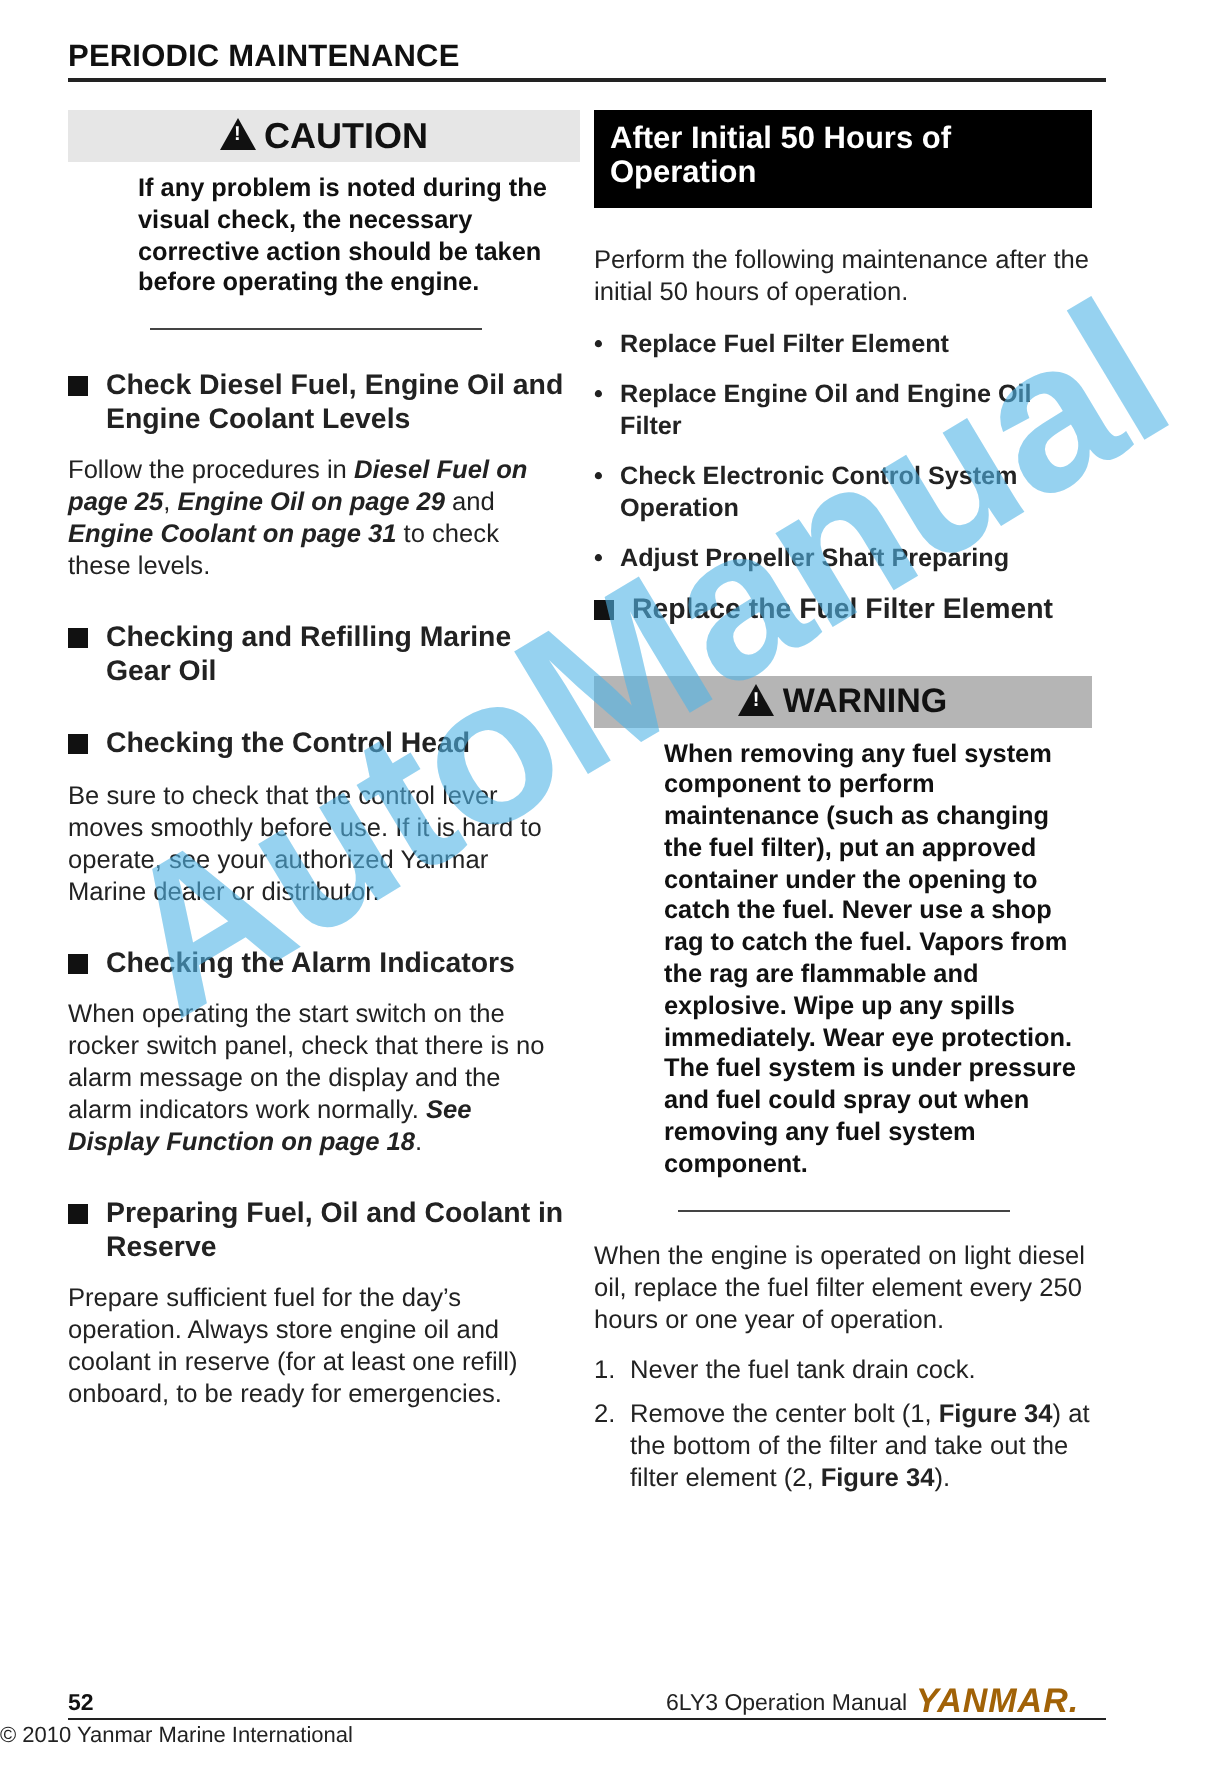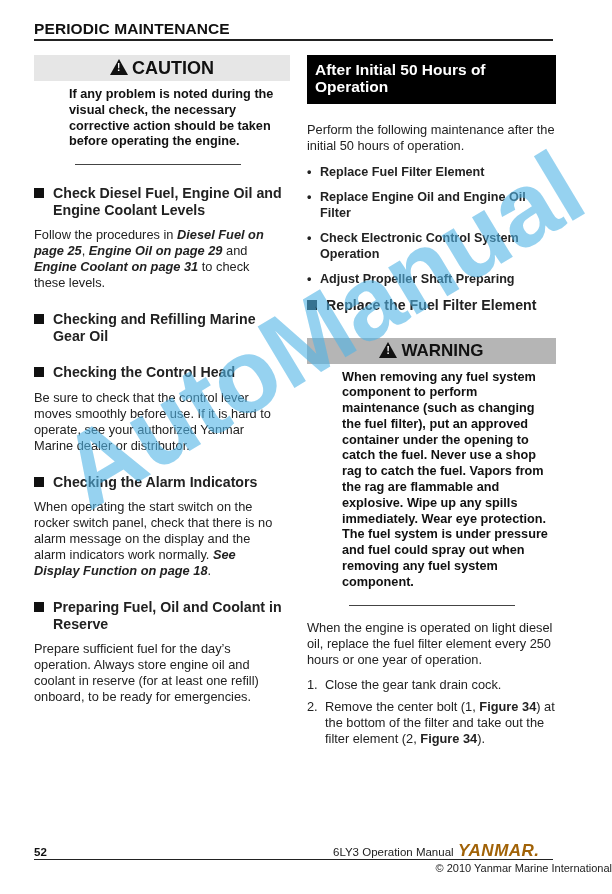--- a/index.html
+++ b/index.html
@@ -2,21 +2,21 @@
 <html><head>
 <meta charset="utf-8">
 <style>
   html, body { margin:0; padding:0; background:#ffffff; }
   body { width:612px; height:894px; position:relative; overflow:hidden; font-family:"Liberation Sans", sans-serif; color:#111; }
   .header-title { position:absolute; left:34px; top:20px; font-size:15.5px; font-weight:bold; letter-spacing:0.1px; }
   .header-rule { position:absolute; left:34px; top:39px; width:519px; height:2px; background:#222; }
 
   .col { position:absolute; top:55px; }
   .col-left { left:34px; width:248px; }
-  .col-right { left:307px; width:250px; }
+  .col-right { left:297px; width:250px; }
 
   .caution-bar { background:#e6e6e6; height:26px; display:flex; align-items:center; justify-content:center; font-weight:bold; font-size:18px; width:256px; }
   .warning-bar { background:#b5b5b5; height:26px; display:flex; align-items:center; justify-content:center; font-weight:bold; font-size:17px; width:249px; }
   .tri { display:inline-block; width:0; height:0; border-left:9px solid transparent; border-right:9px solid transparent; border-bottom:16px solid #111; position:relative; margin-right:4px; top:-1px; }
   .tri::after { content:"!"; position:absolute; left:-2px; top:3px; color:#fff; font-size:10px; font-weight:bold; }
 
   .safety-text { font-weight:bold; font-size:12.7px; line-height:15.8px; margin-top:6px;margin-left:35px; }
   .short-rule { height:1px; background:#444; width:166px; margin:14px auto 0 auto; }
 
   .sec-head { font-size:14.2px; font-weight:bold; line-height:16.5px; display:flex; margin-top:20px; color:#222; }
@@ -31,21 +31,21 @@
   .bullets { margin-top:10px; }
   .bullet { display:flex; font-weight:bold; font-size:12.6px; line-height:16px; margin-bottom:9px; color:#222; }
   .bullet .dot { width:13px; flex:none; }
   .numlist .ni { display:flex; font-size:12.8px; line-height:16px; margin-bottom:6px; color:#222; }
   .numlist .ni .n { width:18px; flex:none; }
 
   .footer-num { position:absolute; left:34px; top:846px; font-size:11.5px; font-weight:bold; }
   .footer-manual { position:absolute; left:333px; top:846px; font-size:11.5px; color:#222; }
   .footer-brand { position:absolute; left:458px; top:841px; font-size:17px; font-weight:bold; font-style:italic; letter-spacing:0.5px; color:#a16207; }
   .footer-rule { position:absolute; left:34px; top:859px; width:519px; height:1px; background:#222; }
-  .footer-copy { position:absolute; left:0; width:612px; text-align:right; top:862px; font-size:11px; color:#222; }
+  .footer-copy { position:absolute; left:0; width:612px; text-align:left; top:862px; font-size:11px; color:#222; }
 
   .watermark { position:absolute; left:40px; top:430px; font-size:104px; font-weight:bold; color:rgba(80,180,230,0.6); transform:rotate(-31deg); transform-origin:left top; white-space:nowrap; pointer-events:none; letter-spacing:-1px; }
 </style>
 </head>
 <body>
 
 <div class="header-title">PERIODIC MAINTENANCE</div>
 <div class="header-rule"></div>
 
 <div class="col col-left">
@@ -114,21 +114,21 @@
   <div class="warning-bar" style="margin-top:24px">
     <span class="tri"></span>
     <span>WARNING</span>
   </div>
   <div class="safety-text">When removing any fuel system component to perform maintenance (such as changing the fuel filter), put an approved container under the opening to catch the fuel. Never use a shop rag to catch the fuel. Vapors from the rag are flammable and explosive. Wipe up any spills immediately. Wear eye protection. The fuel system is under pressure and fuel could spray out when removing any fuel system component.</div>
   <div class="short-rule"></div>
   <div class="para" style="margin-top:14px">When the engine is operated on light diesel oil, replace the fuel filter element every 250 hours or one year of operation.</div>
   <div class="numlist" style="margin-top:9px">
     <div class="ni">
         <span class="n">1.</span>
-        <span>Close the gear tank drain cock.</span>
+        <span>Never the fuel tank drain cock.</span>
       </div>
     <div class="ni">
         <span class="n">2.</span>
         <span><span>Remove the center bolt (1, </span><span class="b">Figure 34</span><span>) at the bottom of the filter and take out the filter element (2, </span><span class="b">Figure 34</span><span>).</span></span>
       </div>
   </div>
 </div>
 
 <div class="watermark">AutoManual</div>
 

